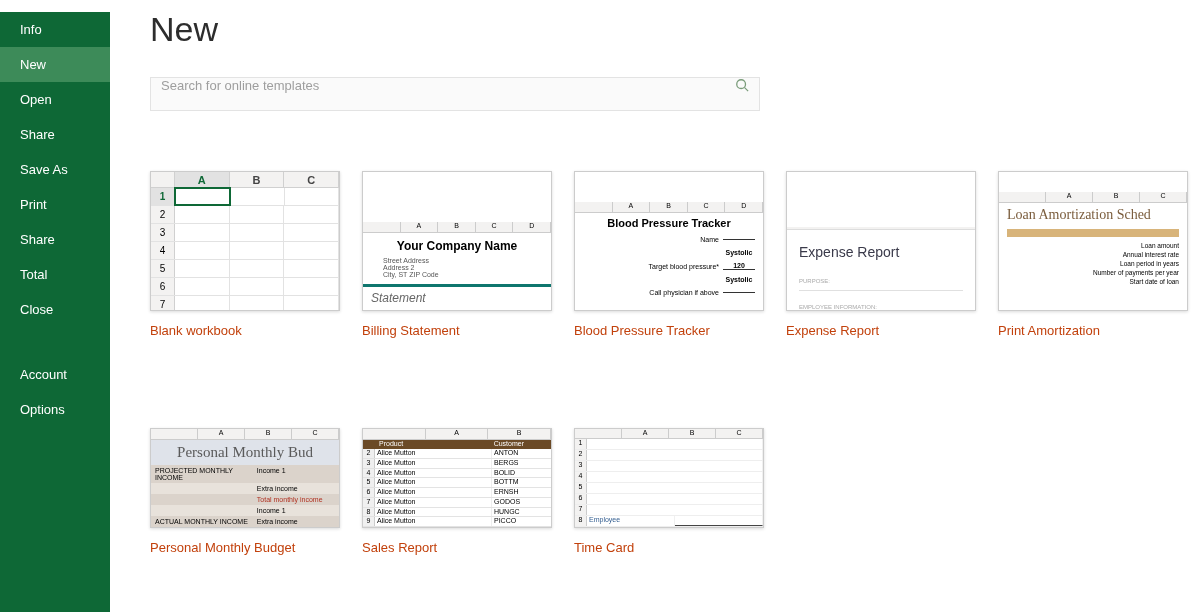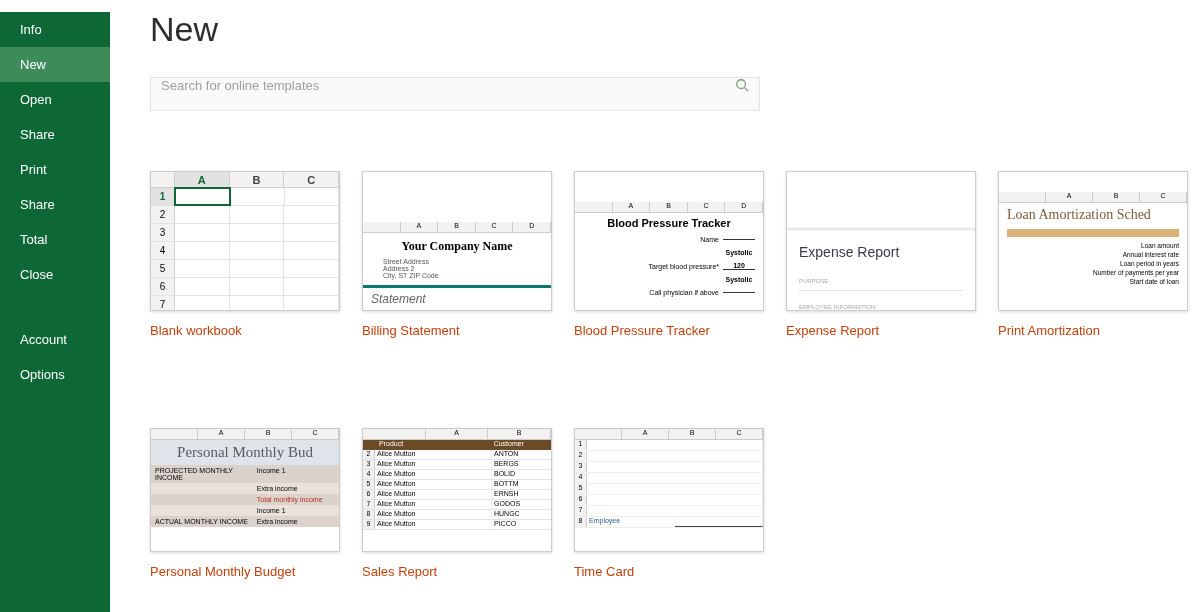--- a/index.html
+++ b/index.html
@@ -85,21 +85,21 @@
     display: flex;
     flex-direction: column;
   }
   .template-label {
     margin-top: 12px;
     font-size: 13px;
     color: #c2410c;
   }
   
   .row2 .thumb {
-    height: 124px;
+    height: 100px;
   }
   
   .blank-grid {
     width: 100%; height: 100%; display: flex; flex-direction: column;
   }
   .bg-colhdr { display: flex; height: 16px; border-bottom: 1px solid #d0d0d0; background: #f3f2f1;}
   .bg-corner { width: 24px; border-right: 1px solid #d0d0d0; background:#f3f2f1;}
   .bg-col { flex:1; border-right:1px solid #d0d0d0; text-align:center; font-size:11px; line-height:16px; font-weight:bold; color:#444;}
   .bg-col.active { color:#0e6836; background:#e2e2e2;}
   .bg-body { flex:1; display:flex; flex-direction:column;}
@@ -110,21 +110,21 @@
   .bg-cell.sel { border:2px solid #0e6836; margin:-1px;}
   
   .mini-sheet-hdr { display:flex; background:#f3f2f1; border-bottom:1px solid #ccc; height:11px;}
   .mini-sheet-hdr span:first-child{width:12px;border-right:1px solid #ccc;}
   .mini-sheet-hdr span{flex:1;text-align:center;font-size:7px;border-right:1px solid #ccc;}
   .mini-sheet-body { flex:1; display:flex; flex-direction:column;}
   .mini-row { display:flex; height:11px; border-bottom:1px solid #eee;}
   .mini-row .rh{ width:12px; background:#f3f2f1; border-right:1px solid #ccc; font-size:7px; text-align:center;}
   .mini-row .c{ flex:1; padding:0 2px; font-size:7px; border-right:1px solid #f0f0f0; white-space:nowrap; overflow:hidden;}
   
-  .bill-title{font-family:Liberation Serif, serif;font-weight:bold;font-size:12px;text-align:center;margin:6px 0 4px;}
+  .bill-title{font-family:Liberation Sans, sans-serif;font-weight:bold;font-size:12px;text-align:center;margin:6px 0 4px;}
   .bill-line{font-size:7px; color:#555; padding-left:20px;}
   .bill-stmt{font-size:12px;color:#666;padding:4px 0 0 8px;font-style:italic;border-top:3px solid #0f766e;margin-top:6px;}
   
   .bp-title{font-weight:bold;font-size:11px;text-align:center;margin:4px 0;}
   .bp-line{display:flex;justify-content:flex-end;align-items:center;padding:0 8px;font-size:7px;margin:3px 0;}
   .bp-line .lbl{margin-right:4px;}
   .bp-line .val{border-bottom:1px solid #333;min-width:32px;text-align:center;font-weight:bold;}
   
   .exp-title{font-size:14px;color:#3a3a4a;padding:14px 0 10px 12px;}
   .exp-sub{font-size:6px;color:#aaa;padding-left:12px;margin-top:8px;}
@@ -148,20 +148,21 @@
   .sales-row .c2{flex:1;padding-left:2px;}
 </style>
 </head>
 <body>
 
 <nav class="sidebar">
   <div class="sidebar-item">Info</div>
   <div class="sidebar-item active">New</div>
   <div class="sidebar-item">Open</div>
   <div class="sidebar-item">Share</div>
+  <div class="sidebar-item">Save As</div>
   <div class="sidebar-item">Print</div>
   <div class="sidebar-item">Share</div>
   <div class="sidebar-item">Total</div>
   <div class="sidebar-item">Close</div>
   <div class="sidebar-spacer"></div>
   <div class="sidebar-item">Account</div>
   <div class="sidebar-item">Options</div>
 </nav>
 
 <main class="main">

